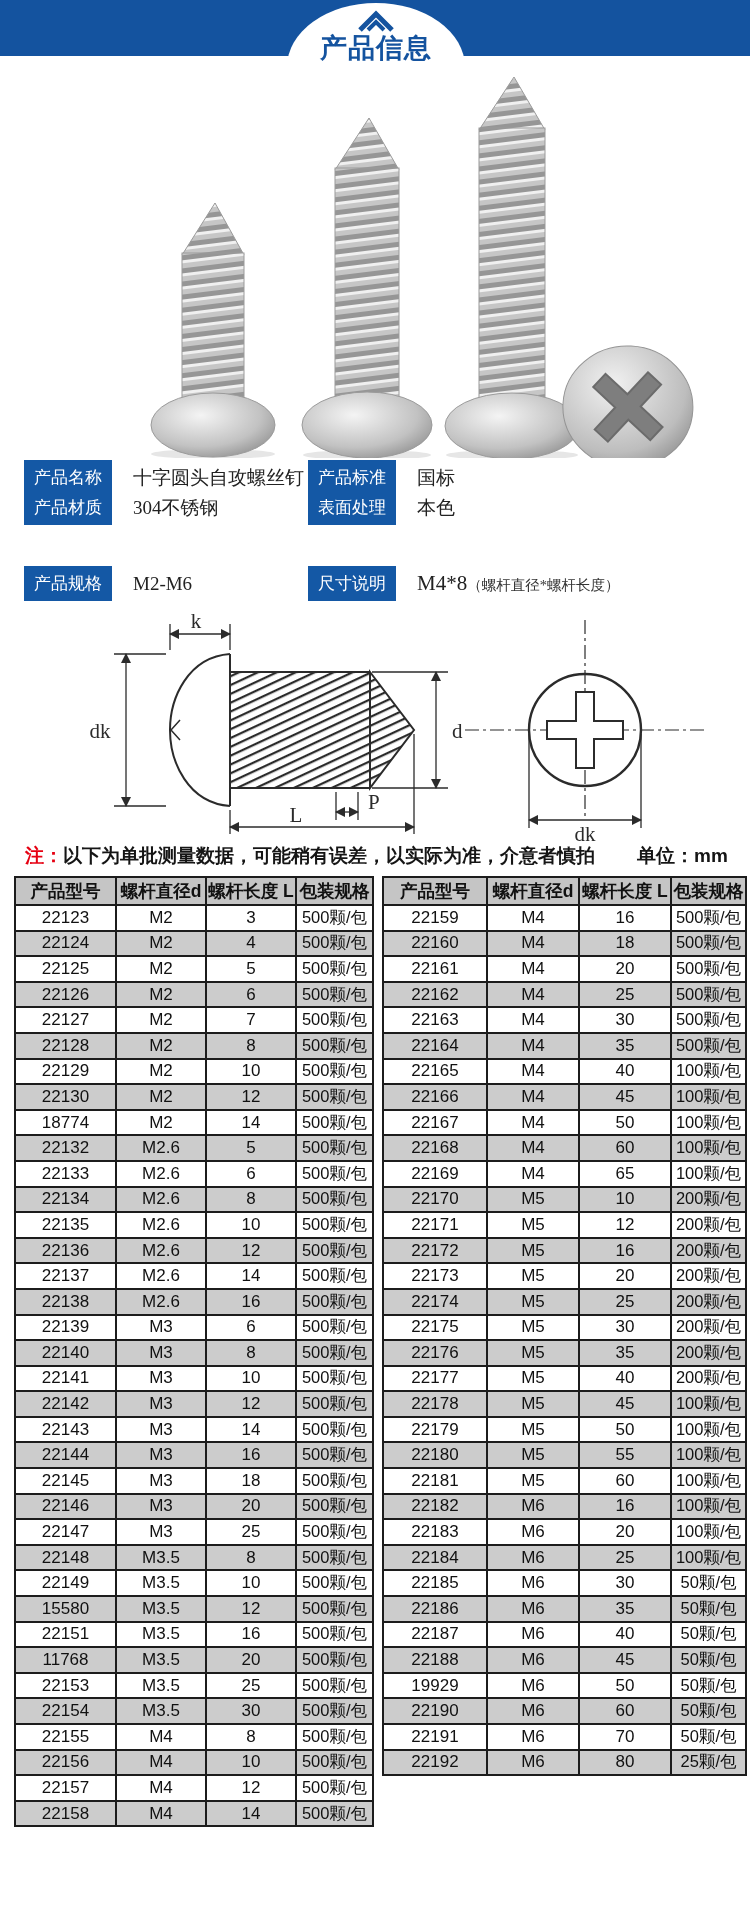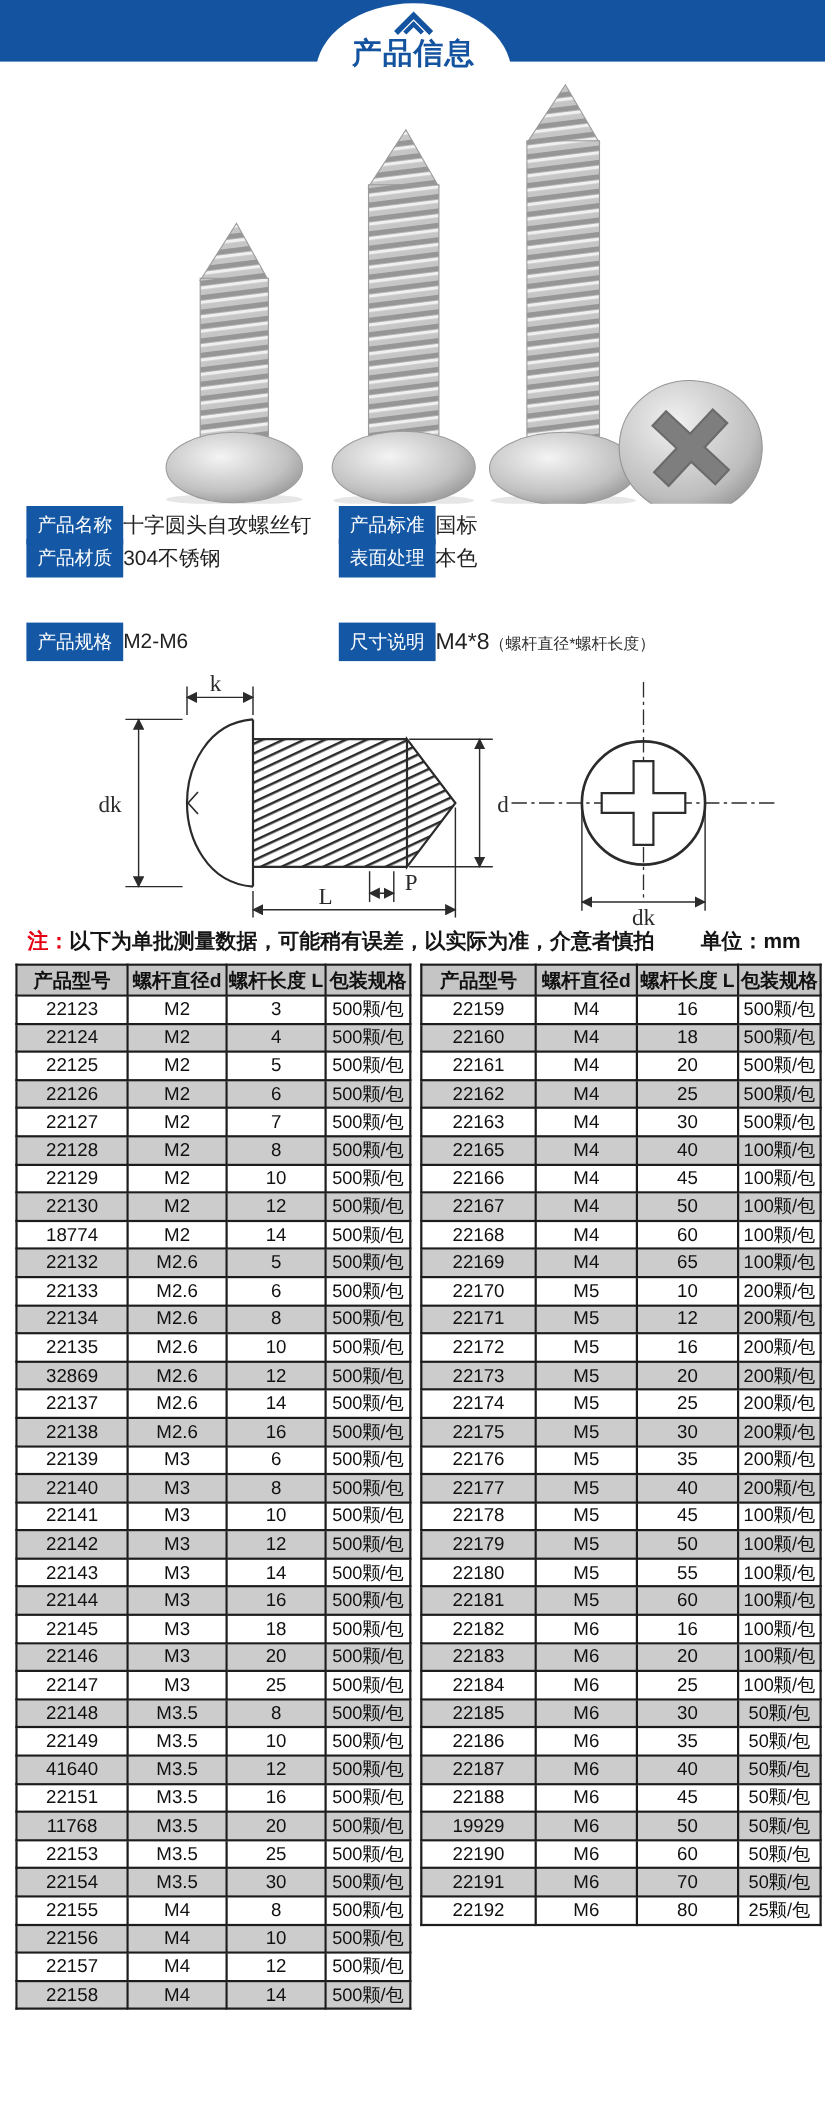--- a/index.html
+++ b/index.html
@@ -12,21 +12,21 @@
                border-radius:50%;display:flex;flex-direction:column;align-items:center;padding-top:5px;box-sizing:border-box;}
   .banner-title{font-size:27px;font-weight:bold;letter-spacing:1px;margin-top:-2px;}
 
   
   .attr-row{position:absolute;left:0;width:750px;height:36px;}
   .attr-cell{position:absolute;top:0;display:flex;align-items:center;}
   .attr-cell.c1{left:24px;}
   .attr-cell.c2{left:308px;}
   .attr-label{display:inline-block;width:88px;height:35px;line-height:35px;text-align:center;
               color:#fff;font-size:17px;font-weight:normal;flex:0 0 auto;}
-  .attr-value{font-size:19px;color:#222;white-space:nowrap;}
+  .attr-value{margin-left:21px;font-size:19px;color:#222;white-space:nowrap;font-family:Liberation Serif, serif;}
   .attr-value small{font-size:14.5px;color:#333;}
 
   
   .note{position:absolute;left:25px;top:843px;font-size:19px;font-weight:bold;color:#151515;white-space:nowrap;}
   .note .unit{margin-left:42px;}
 
   
   .spec-table{position:absolute;top:876px;border-collapse:collapse;table-layout:fixed;padding-left:24px;}
   .spec-table th,.spec-table td{border:2px solid #1c1c1c;text-align:center;padding:0;
       font-size:17px;color:#111;overflow:hidden;white-space:nowrap;}
@@ -282,21 +282,21 @@
           <td>8</td>
           <td>500颗/包</td>
         </tr>
         <tr>
           <td>22135</td>
           <td>M2.6</td>
           <td>10</td>
           <td>500颗/包</td>
         </tr>
         <tr>
-          <td>32869</td>
+          <td>22136</td>
           <td>M2.6</td>
           <td>12</td>
           <td>500颗/包</td>
         </tr>
         <tr>
           <td>22137</td>
           <td>M2.6</td>
           <td>14</td>
           <td>500颗/包</td>
         </tr>
@@ -366,21 +366,21 @@
           <td>8</td>
           <td>500颗/包</td>
         </tr>
         <tr>
           <td>22149</td>
           <td>M3.5</td>
           <td>10</td>
           <td>500颗/包</td>
         </tr>
         <tr>
-          <td>41640</td>
+          <td>15580</td>
           <td>M3.5</td>
           <td>12</td>
           <td>500颗/包</td>
         </tr>
         <tr>
           <td>22151</td>
           <td>M3.5</td>
           <td>16</td>
           <td>500颗/包</td>
         </tr>
@@ -469,20 +469,26 @@
           <td>25</td>
           <td>500颗/包</td>
         </tr>
         <tr>
           <td>22163</td>
           <td>M4</td>
           <td>30</td>
           <td>500颗/包</td>
         </tr>
         <tr>
+          <td>22164</td>
+          <td>M4</td>
+          <td>35</td>
+          <td>500颗/包</td>
+        </tr>
+        <tr>
           <td>22165</td>
           <td>M4</td>
           <td>40</td>
           <td>100颗/包</td>
         </tr>
         <tr>
           <td>22166</td>
           <td>M4</td>
           <td>45</td>
           <td>100颗/包</td>

